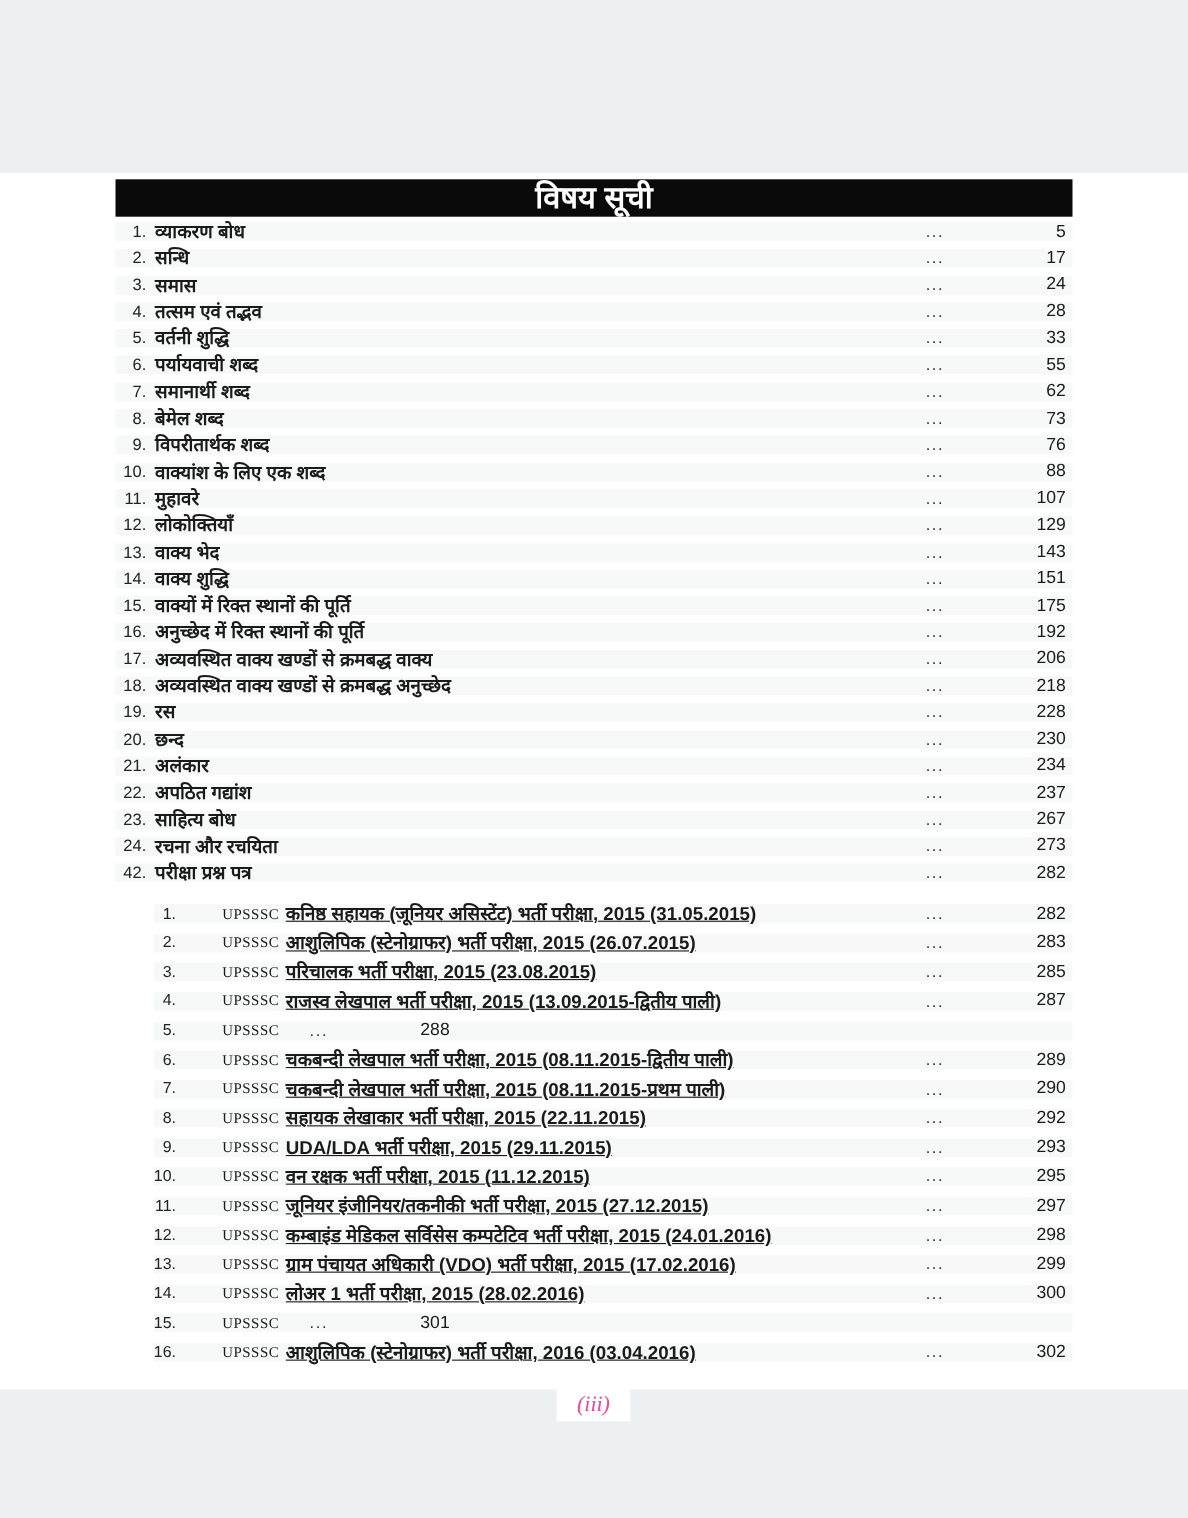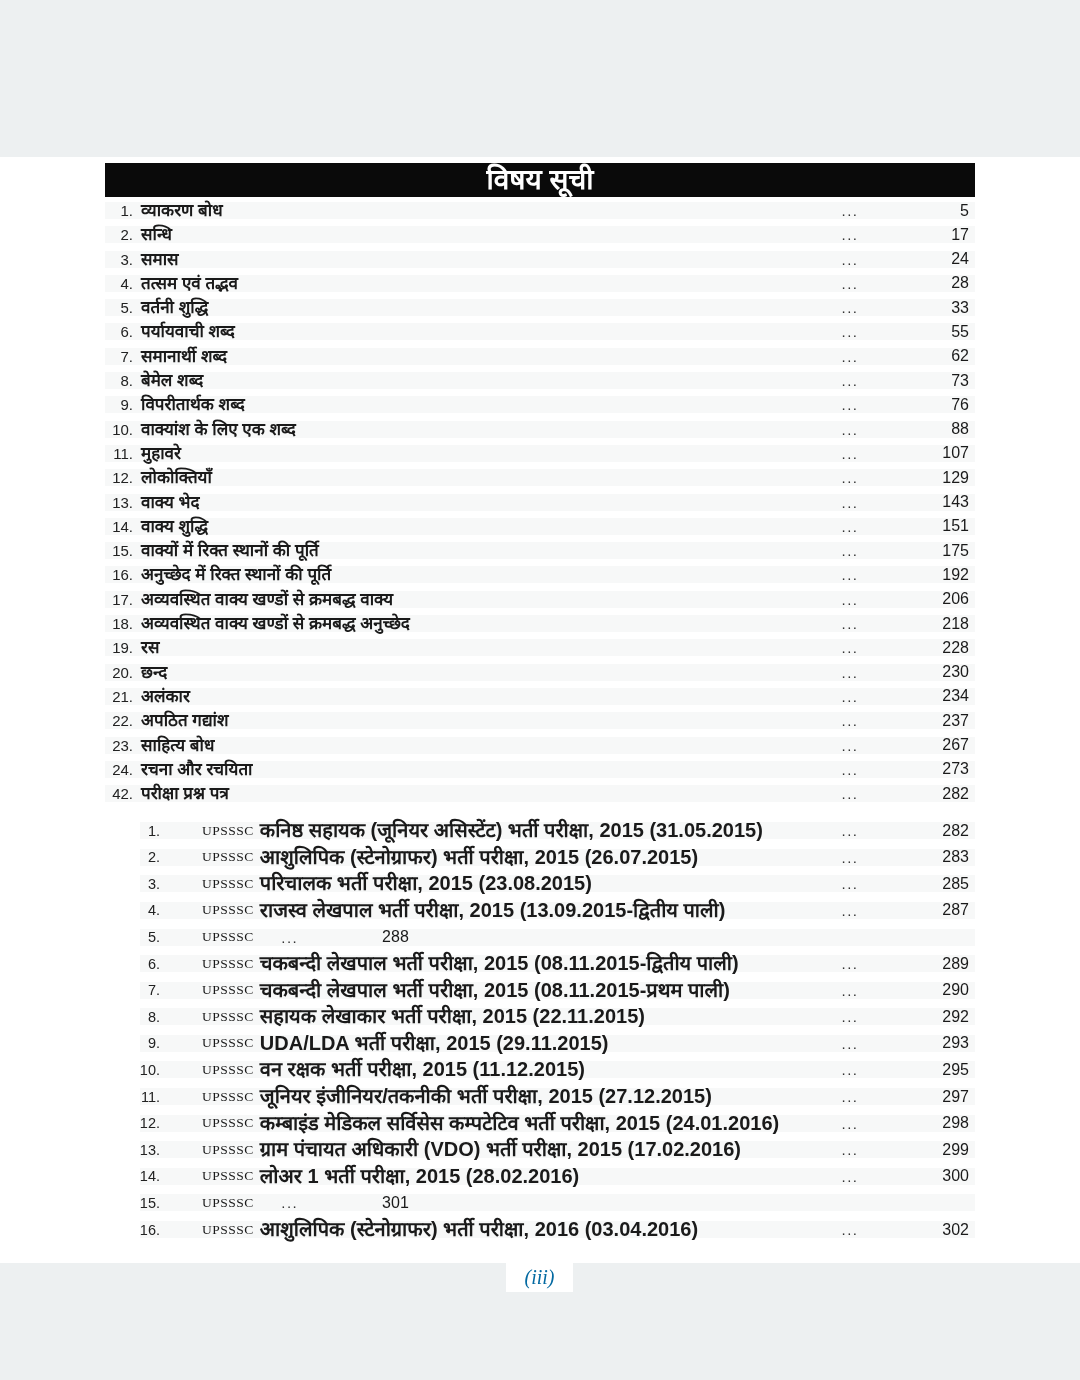--- a/index.html
+++ b/index.html
@@ -87,21 +87,21 @@
     flex: none;
     margin-left: 36px;
   }
   .title {
     flex: 1;
     font-weight: 700;
     font-size: 17px;
     line-height: 21px;
     overflow: visible;
   }
-  .row.sub .title { font-size: 20px; }
+  .row.sub .title { font-size: 17px; text-decoration: underline; }
   .dots {
     width: 60px;
     flex: none;
     text-align: center;
     font-size: 15px;
     letter-spacing: 1.5px;
     color: #333333;
   }
   .pageno {
     width: 95px;
@@ -118,21 +118,21 @@
     width: 67px; height: 29px;
     background: #ffffff;
     display: flex;
     align-items: center;
     justify-content: center;
   }
   .folio-label {
     font-family: "Liberation Serif", serif;
     font-style: italic;
     font-size: 20px;
-    color: #0369a1;
+    color: #ec4899;
   }
 </style>
 </head>
 <body>
 
 <div class="top-band"></div>
 
 <div class="content">
   <div class="toc-header">
     <span class="toc-title">विषय सूची</span>

